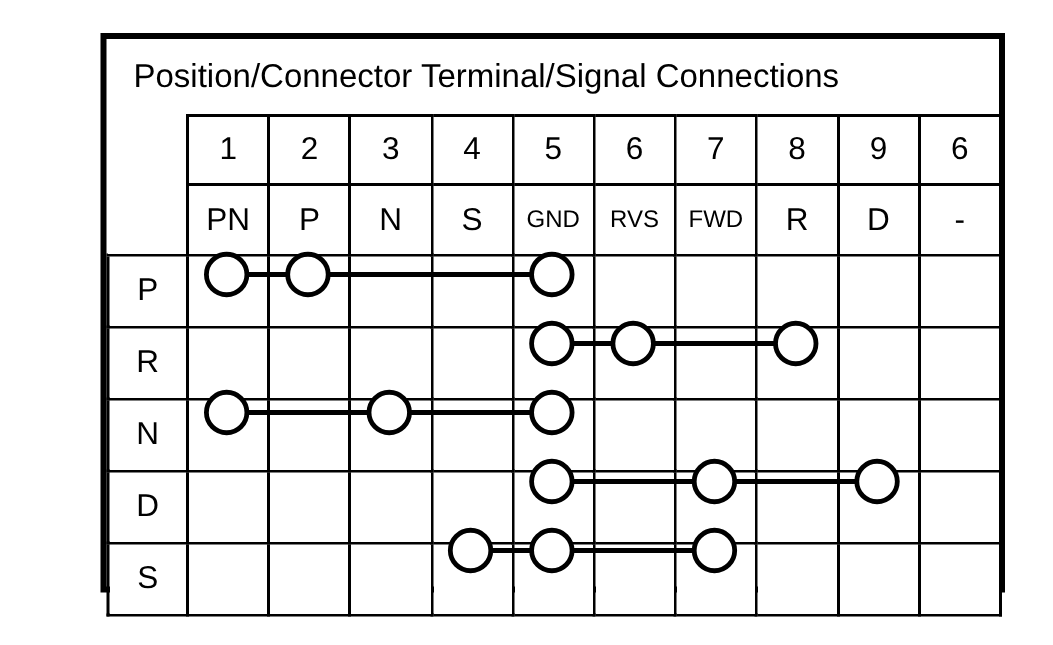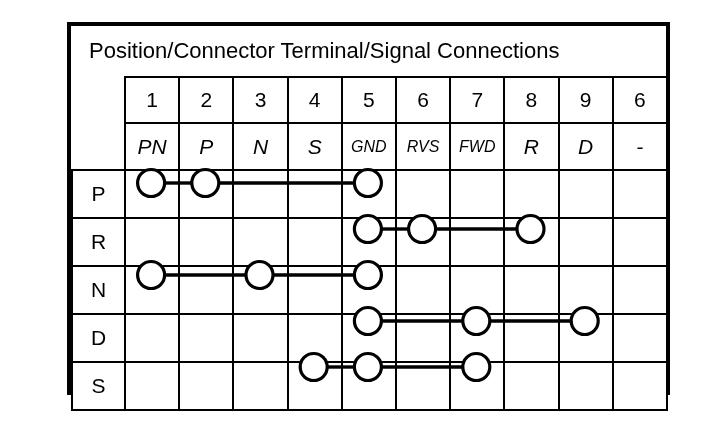--- a/index.html
+++ b/index.html
@@ -86,21 +86,21 @@
   td.blank-head {
     border-top: none;
     border-left: none;
     border-bottom: none;
   }
   td.blank-head.second {
     border-bottom: 2px solid #000000;
   }
 
   td.num-cell  { font-size: 21px; height: 42px; }
-  td.sig-cell  { font-size: 21px; height: 42px; font-style: italic; }
+  td.sig-cell  { font-size: 21px; height: 42px; }
   td.sig-small { font-size: 16px; }
 
   td.row-label { font-size: 21px; }
   td.cell      { height: 46px; }
 
   
   .conn-layer {
     position: absolute;
     left: 0;
     top: 0;

